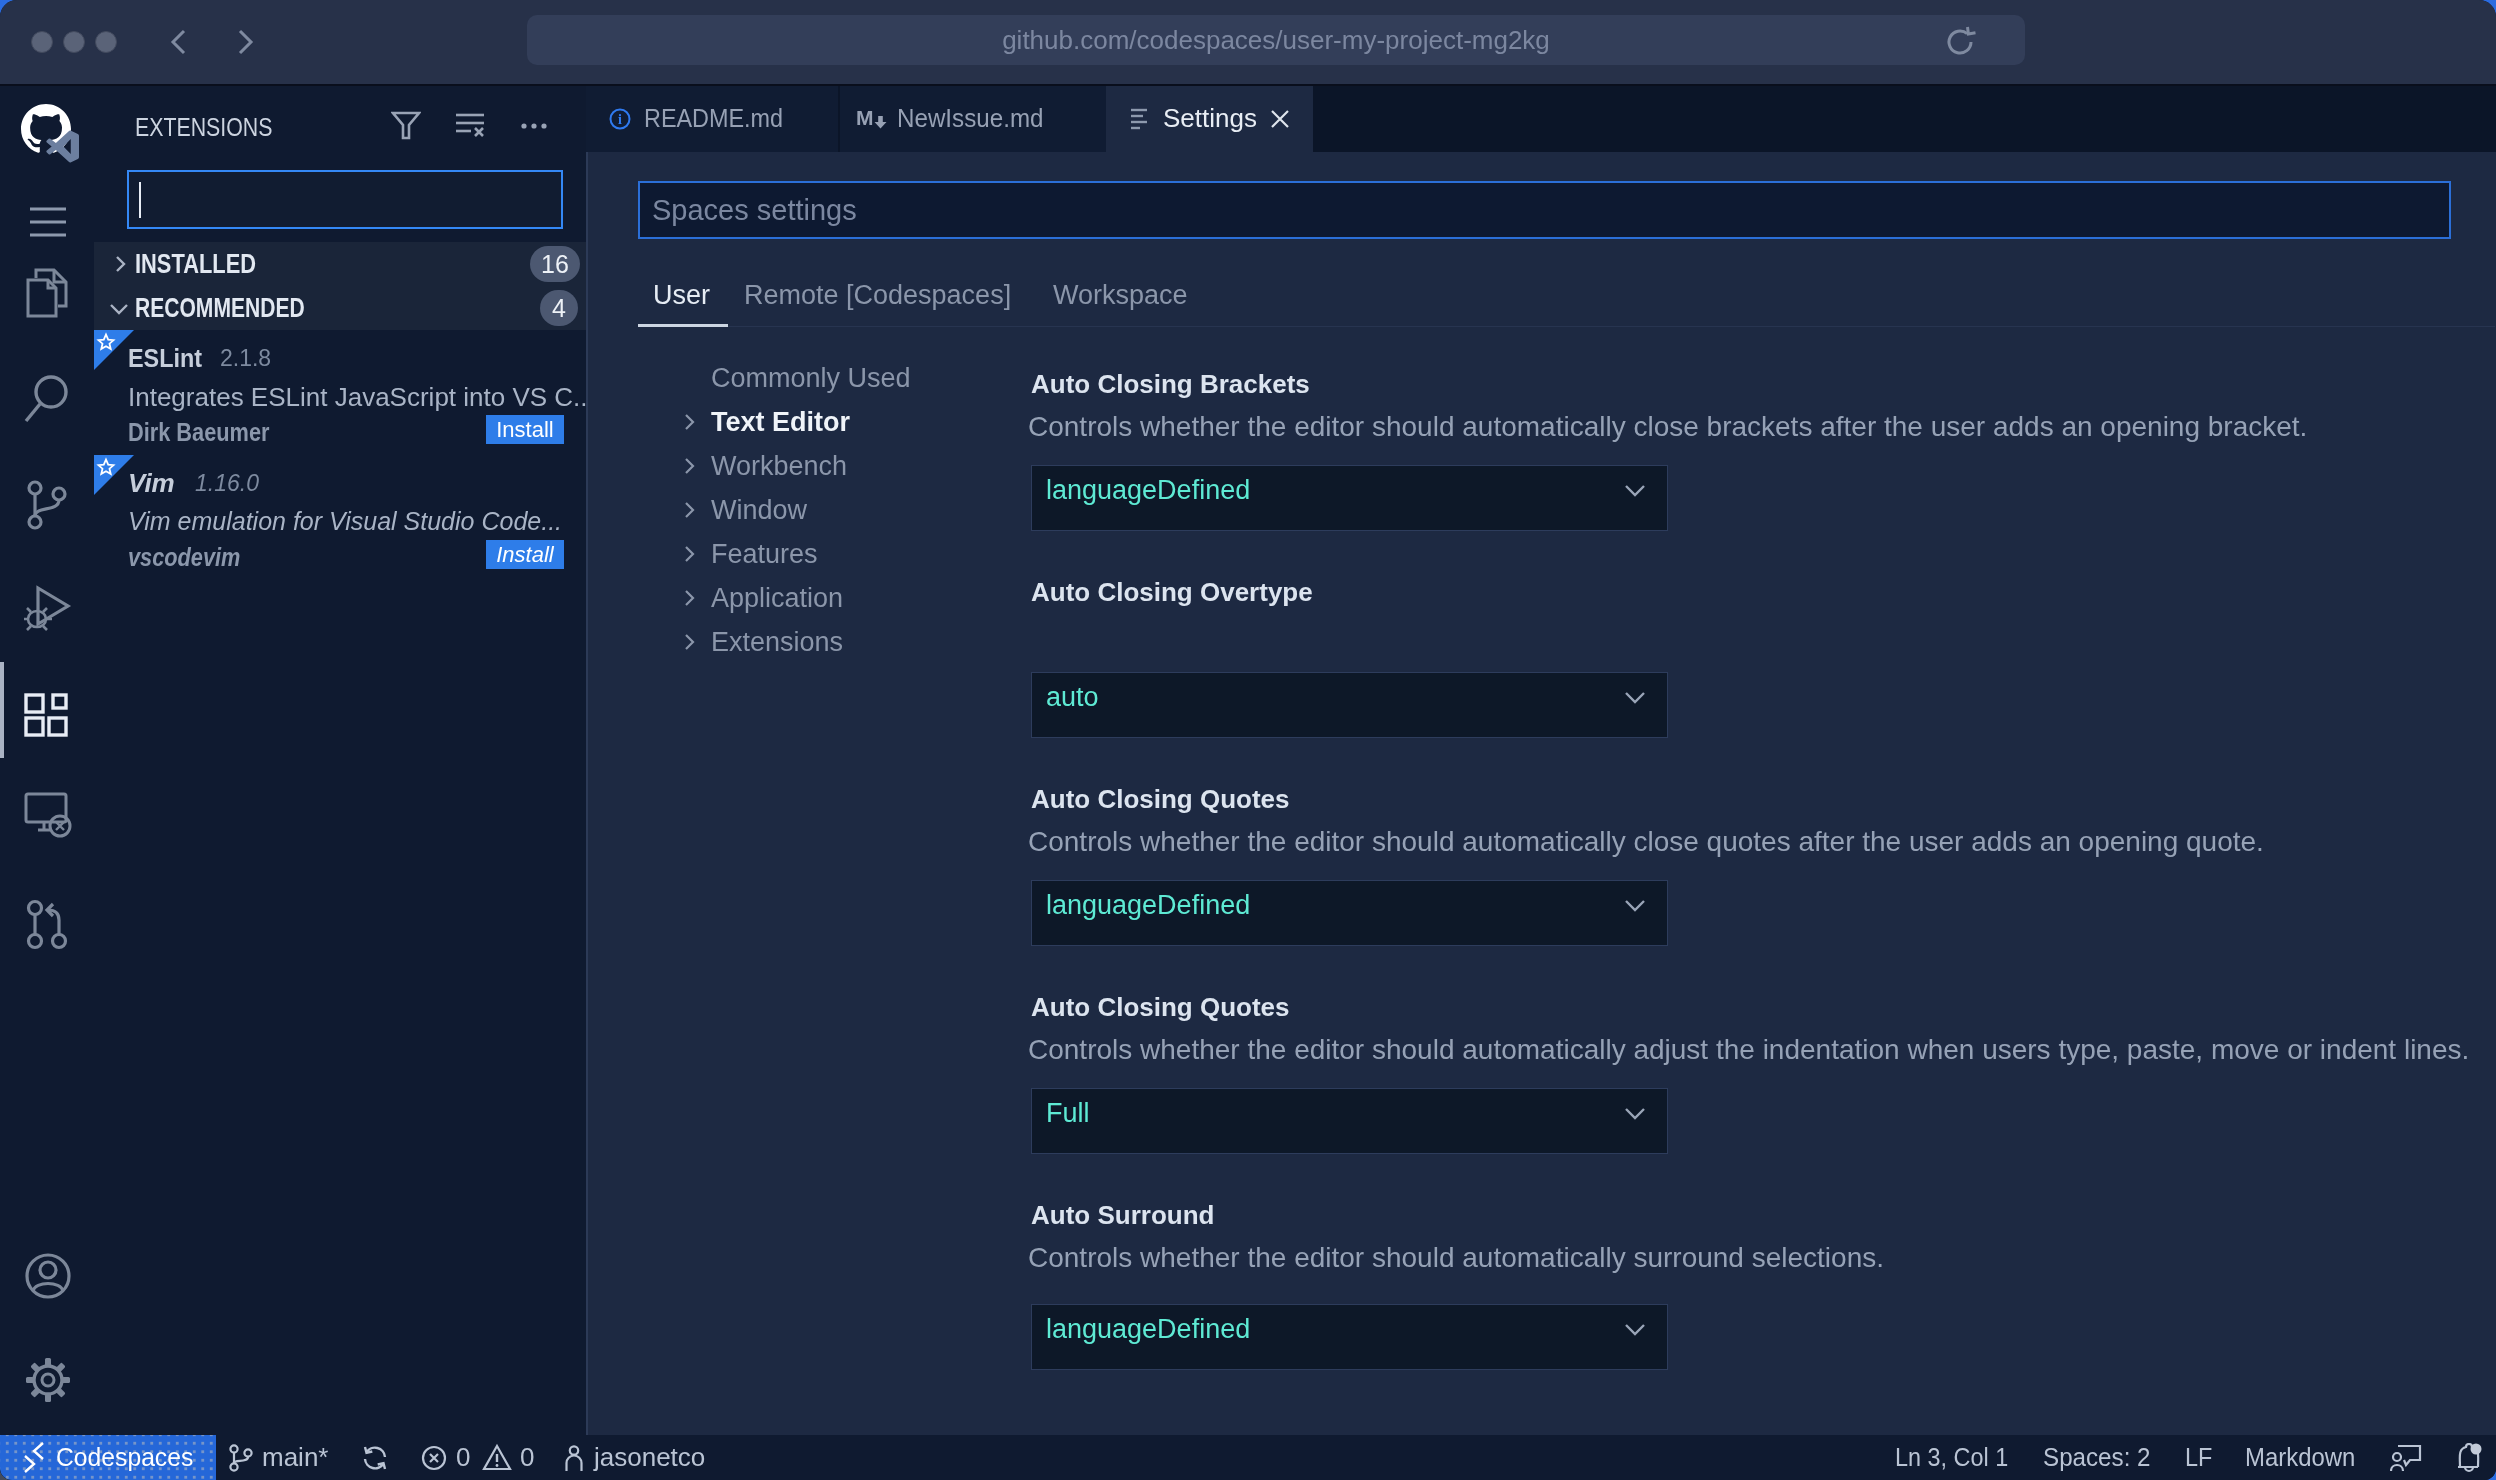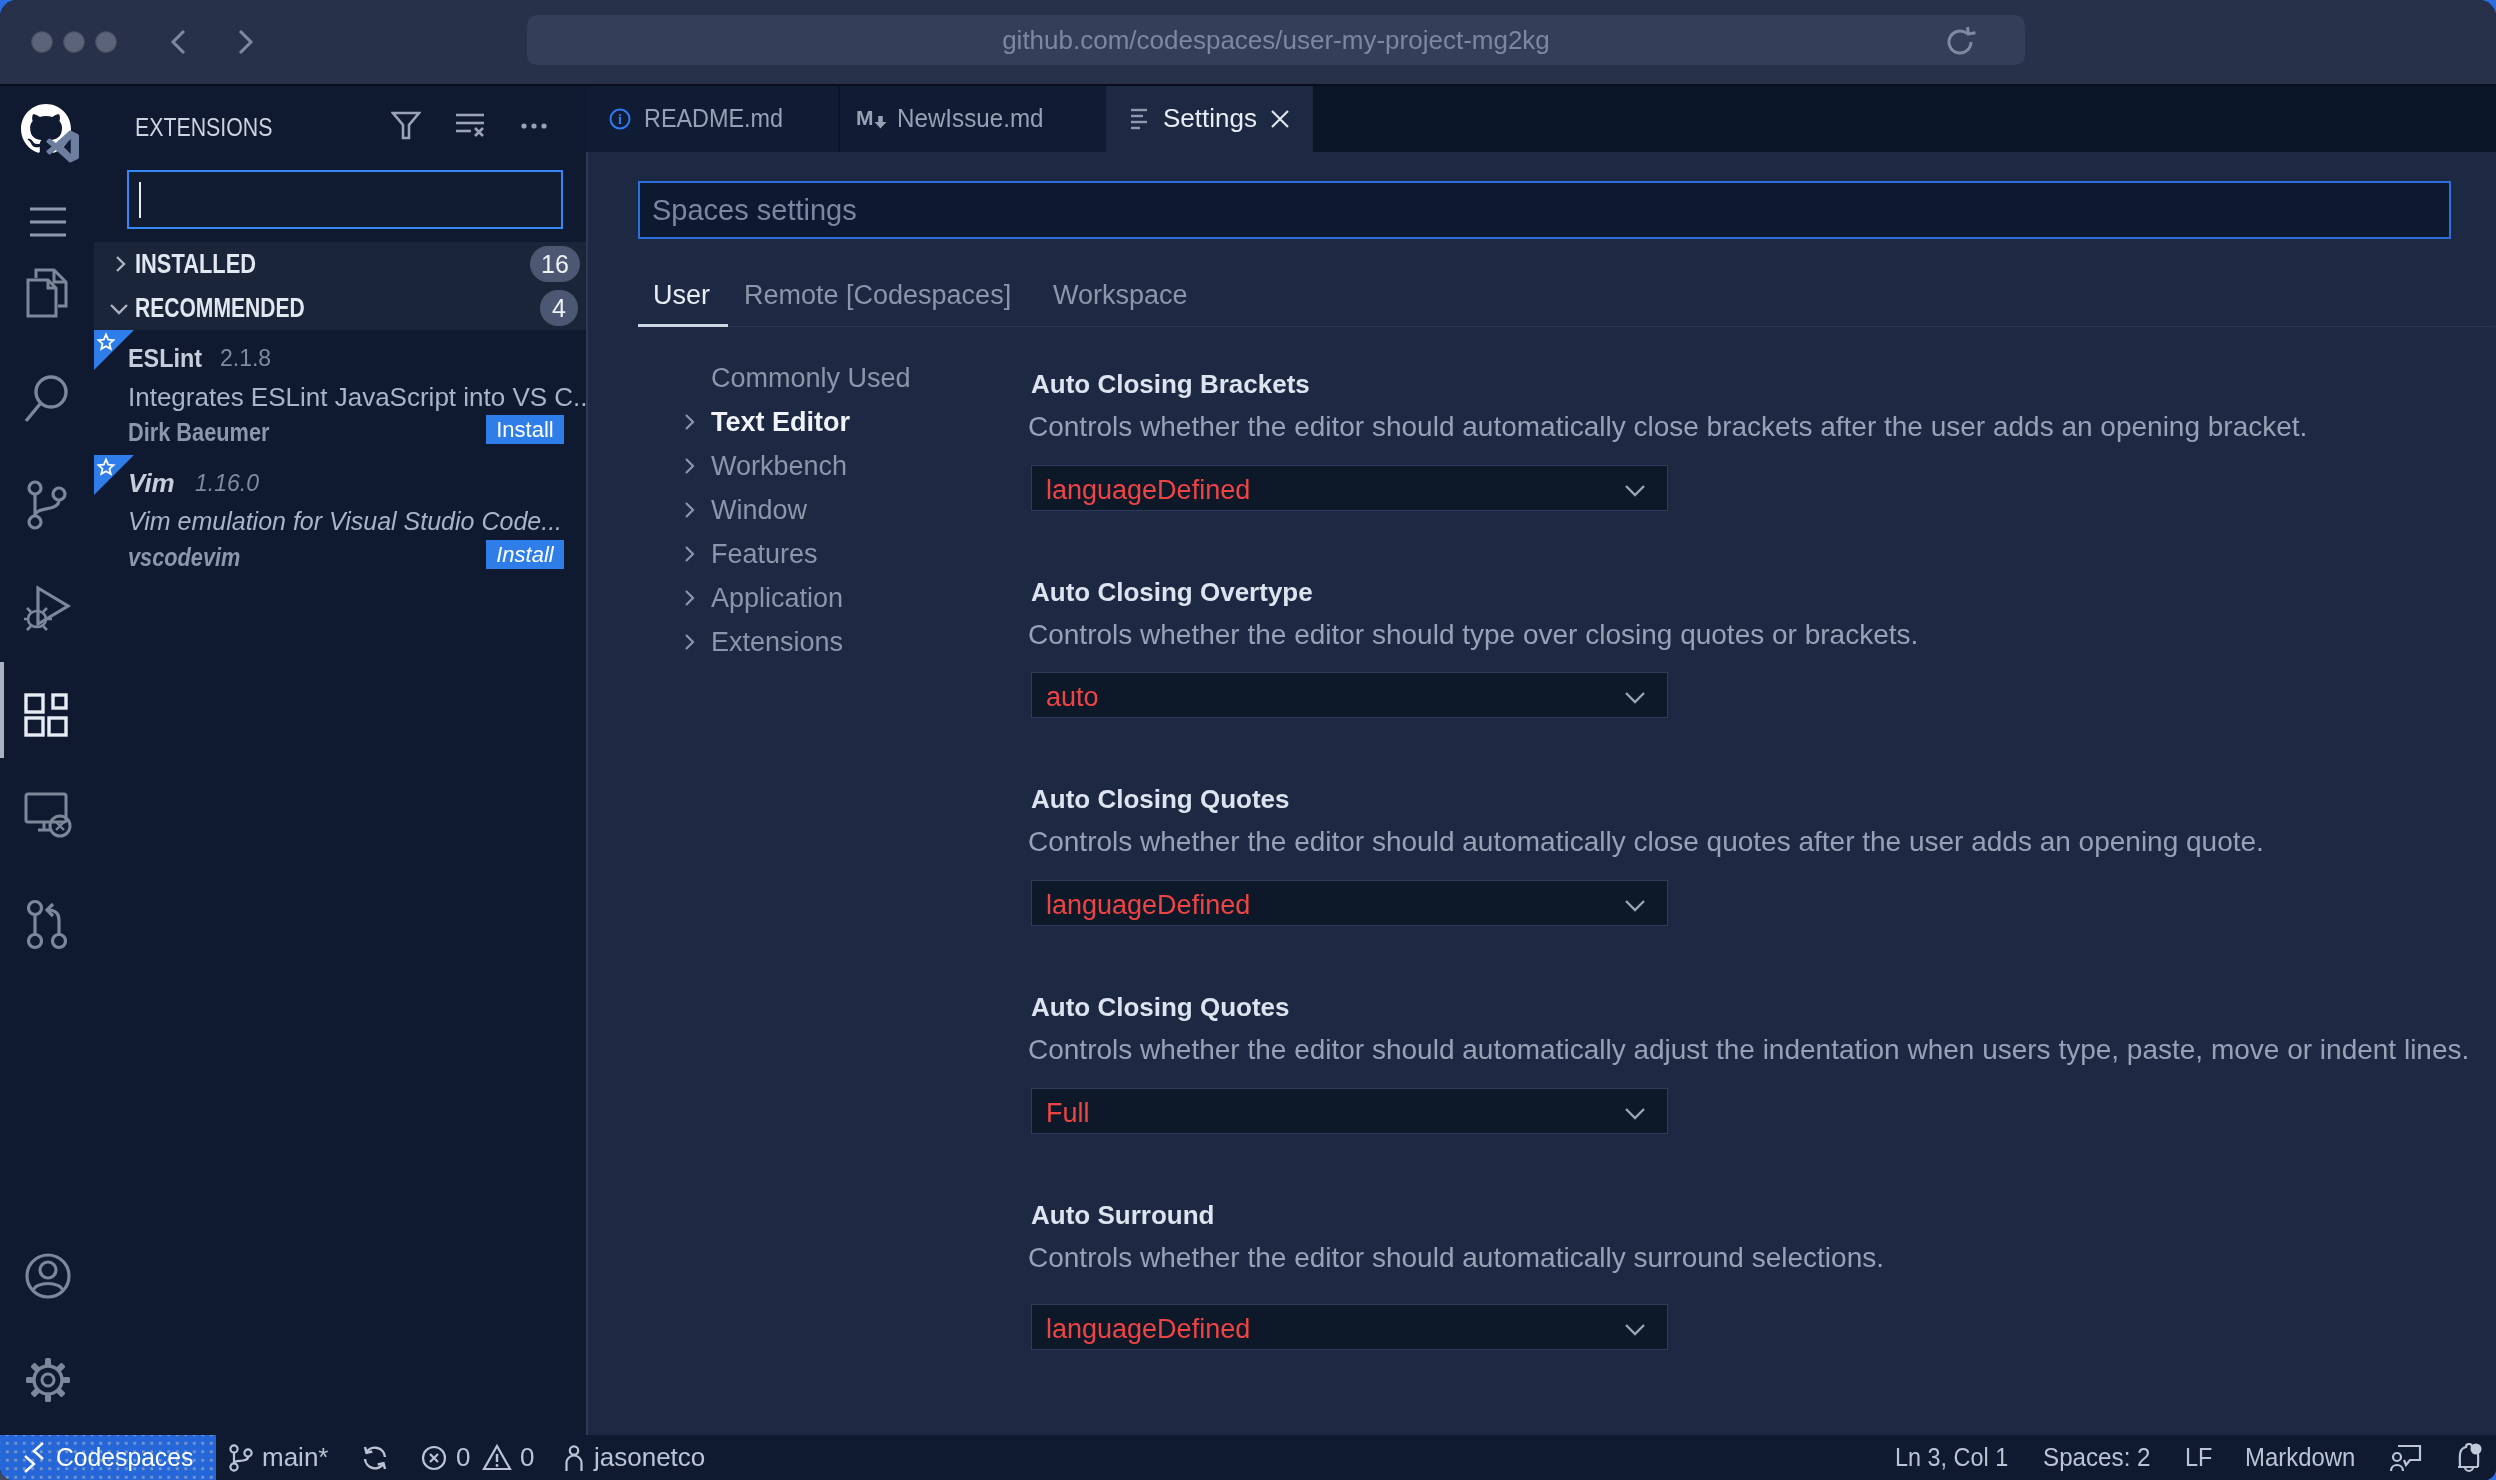--- a/index.html
+++ b/index.html
@@ -47,21 +47,21 @@
   .pane { position:absolute; left:0; top:66px; width:1910px; height:1283px; background:#1d2942; border-left:2px solid #2c3a57; }
   .set-search { position:absolute; left:50px; top:29px; width:1813px; height:58px; background:#0d1931; border:2px solid #2b6fd8; color:#7b87a0; font-size:29px; line-height:54px; padding-left:12px; }
   .stab { position:absolute; top:128px; font-size:27px; color:#8b96aa; }
   .stab.active { color:#e6ecf4; }
   .stab-underline { position:absolute; left:50px; top:172px; width:90px; height:3px; background:#ccd5e2; }
   .stab-sep { position:absolute; left:50px; top:174px; width:1857px; height:1px; background:#273450; }
   .tree-item { position:absolute; left:123px; font-size:27px; color:#8b96aa; line-height:44px; height:44px; white-space:nowrap; }
   .tree-item.boldwhite { color:#f0f4f9; font-weight:bold; }
   .srow-title { position:absolute; left:443px; color:#dce4ef; font-size:26px; font-weight:bold; white-space:nowrap; }
   .srow-desc { position:absolute; left:440px; color:#96a2b6; font-size:28px; white-space:nowrap; }
-  .sel { position:absolute; left:443px; width:637px; height:46px; background:#0d1828; border:1px solid #2d3c5c; color:#ef4444; font-size:27px; line-height:48px; padding-left:14px; }
+  .sel { position:absolute; left:443px; width:637px; height:66px; background:#0d1828; border:1px solid #2d3c5c; color:#5eead4; font-size:27px; line-height:48px; padding-left:14px; }
   
   .cs-block { position:absolute; left:0; top:0; width:216px; height:45px; background-color:#2567d8; color:#fff; background-image:radial-gradient(rgba(215,205,185,0.45) 1.5px, transparent 1.7px); background-size:8.5px 8.5px; background-position:3px 4px; }
   .sitem { position:absolute; top:0; line-height:45px; white-space:nowrap; }
 </style>
 </head>
 <body>
 <div class="corner-bl"></div>
 <div class="win">
 
   <div class="chrome">
@@ -317,21 +317,20 @@
               <path d="M7 3 L14 10 L7 17" stroke="#8b96aa" stroke-width="2.2" fill="none"></path>
             </svg>Extensions</div>
 
         <div class="srow-title" style="top:217px;">Auto Closing Brackets</div>
         <div class="srow-desc" style="top:259px;">Controls whether the editor should automatically close brackets after the user adds an opening bracket.</div>
         <div class="sel" style="top:313px;">languageDefined<svg class="abs" style="left:590px; top:16px" width="26" height="18" viewBox="0 0 26 18">
               <path d="M4 4 L13 13 L22 4" stroke="#9aa5b8" stroke-width="2.4" fill="none"></path>
             </svg></div>
 
         <div class="srow-title" style="top:425px;">Auto Closing Overtype</div>
-        <div class="srow-desc" style="top:467px;">Controls whether the editor should type over closing quotes or brackets.</div>
         <div class="sel" style="top:520px;">auto<svg class="abs" style="left:590px; top:16px" width="26" height="18" viewBox="0 0 26 18">
               <path d="M4 4 L13 13 L22 4" stroke="#9aa5b8" stroke-width="2.4" fill="none"></path>
             </svg></div>
 
         <div class="srow-title" style="top:632px;">Auto Closing Quotes</div>
         <div class="srow-desc" style="top:674px;">Controls whether the editor should automatically close quotes after the user adds an opening quote.</div>
         <div class="sel" style="top:728px;">languageDefined<svg class="abs" style="left:590px; top:16px" width="26" height="18" viewBox="0 0 26 18">
               <path d="M4 4 L13 13 L22 4" stroke="#9aa5b8" stroke-width="2.4" fill="none"></path>
             </svg></div>
 

